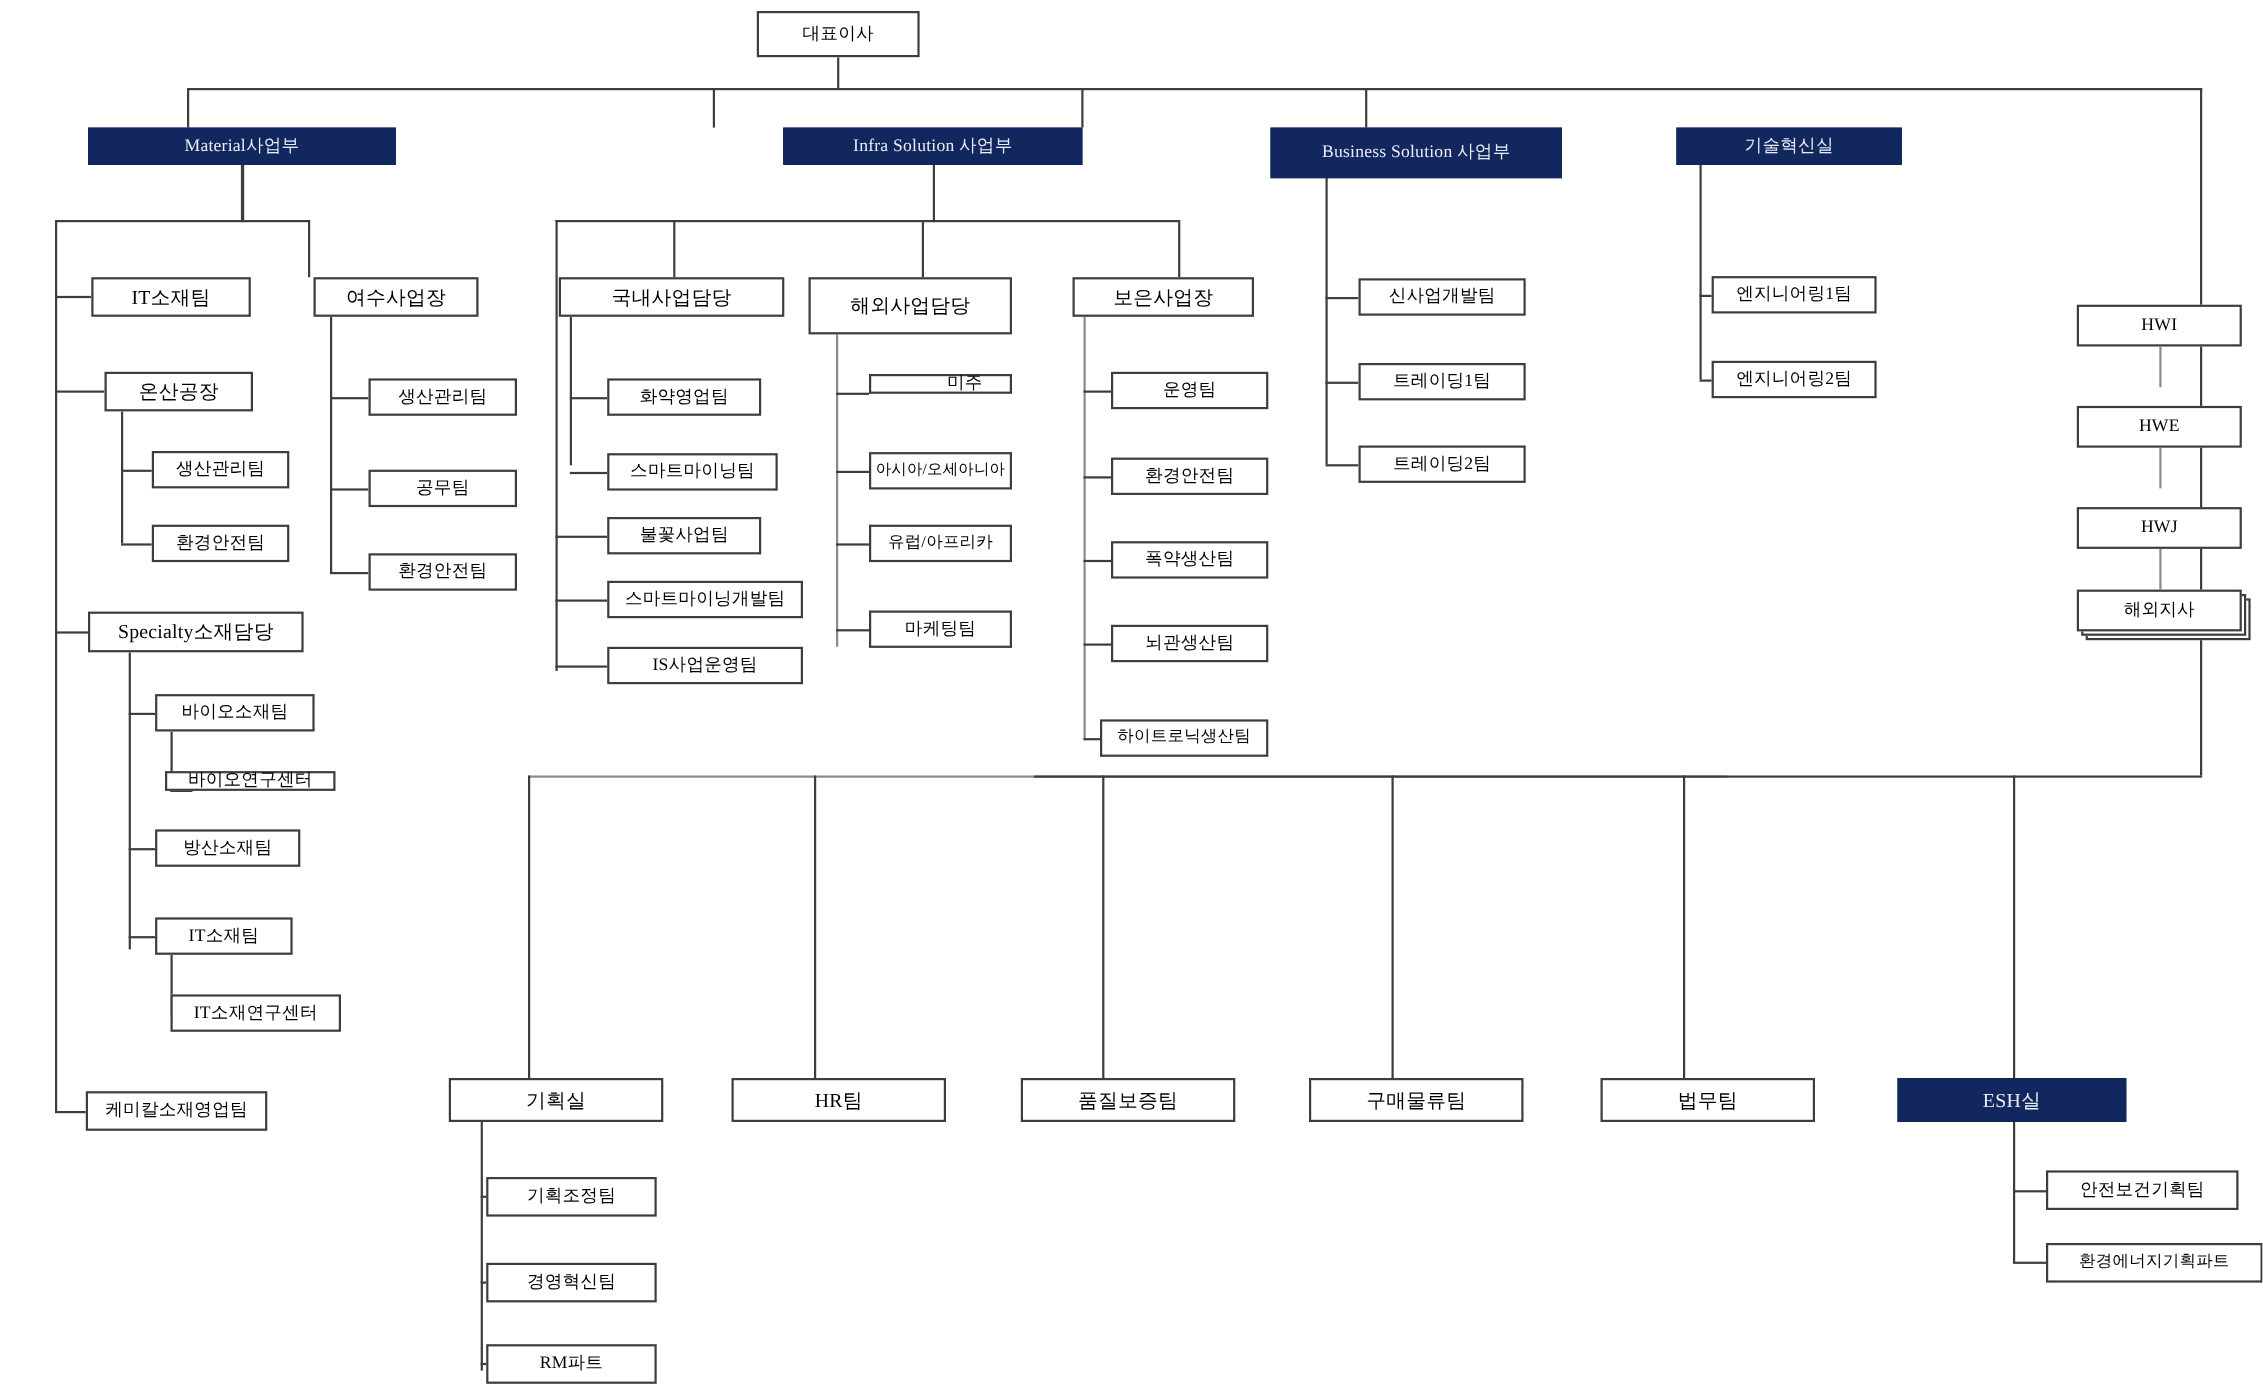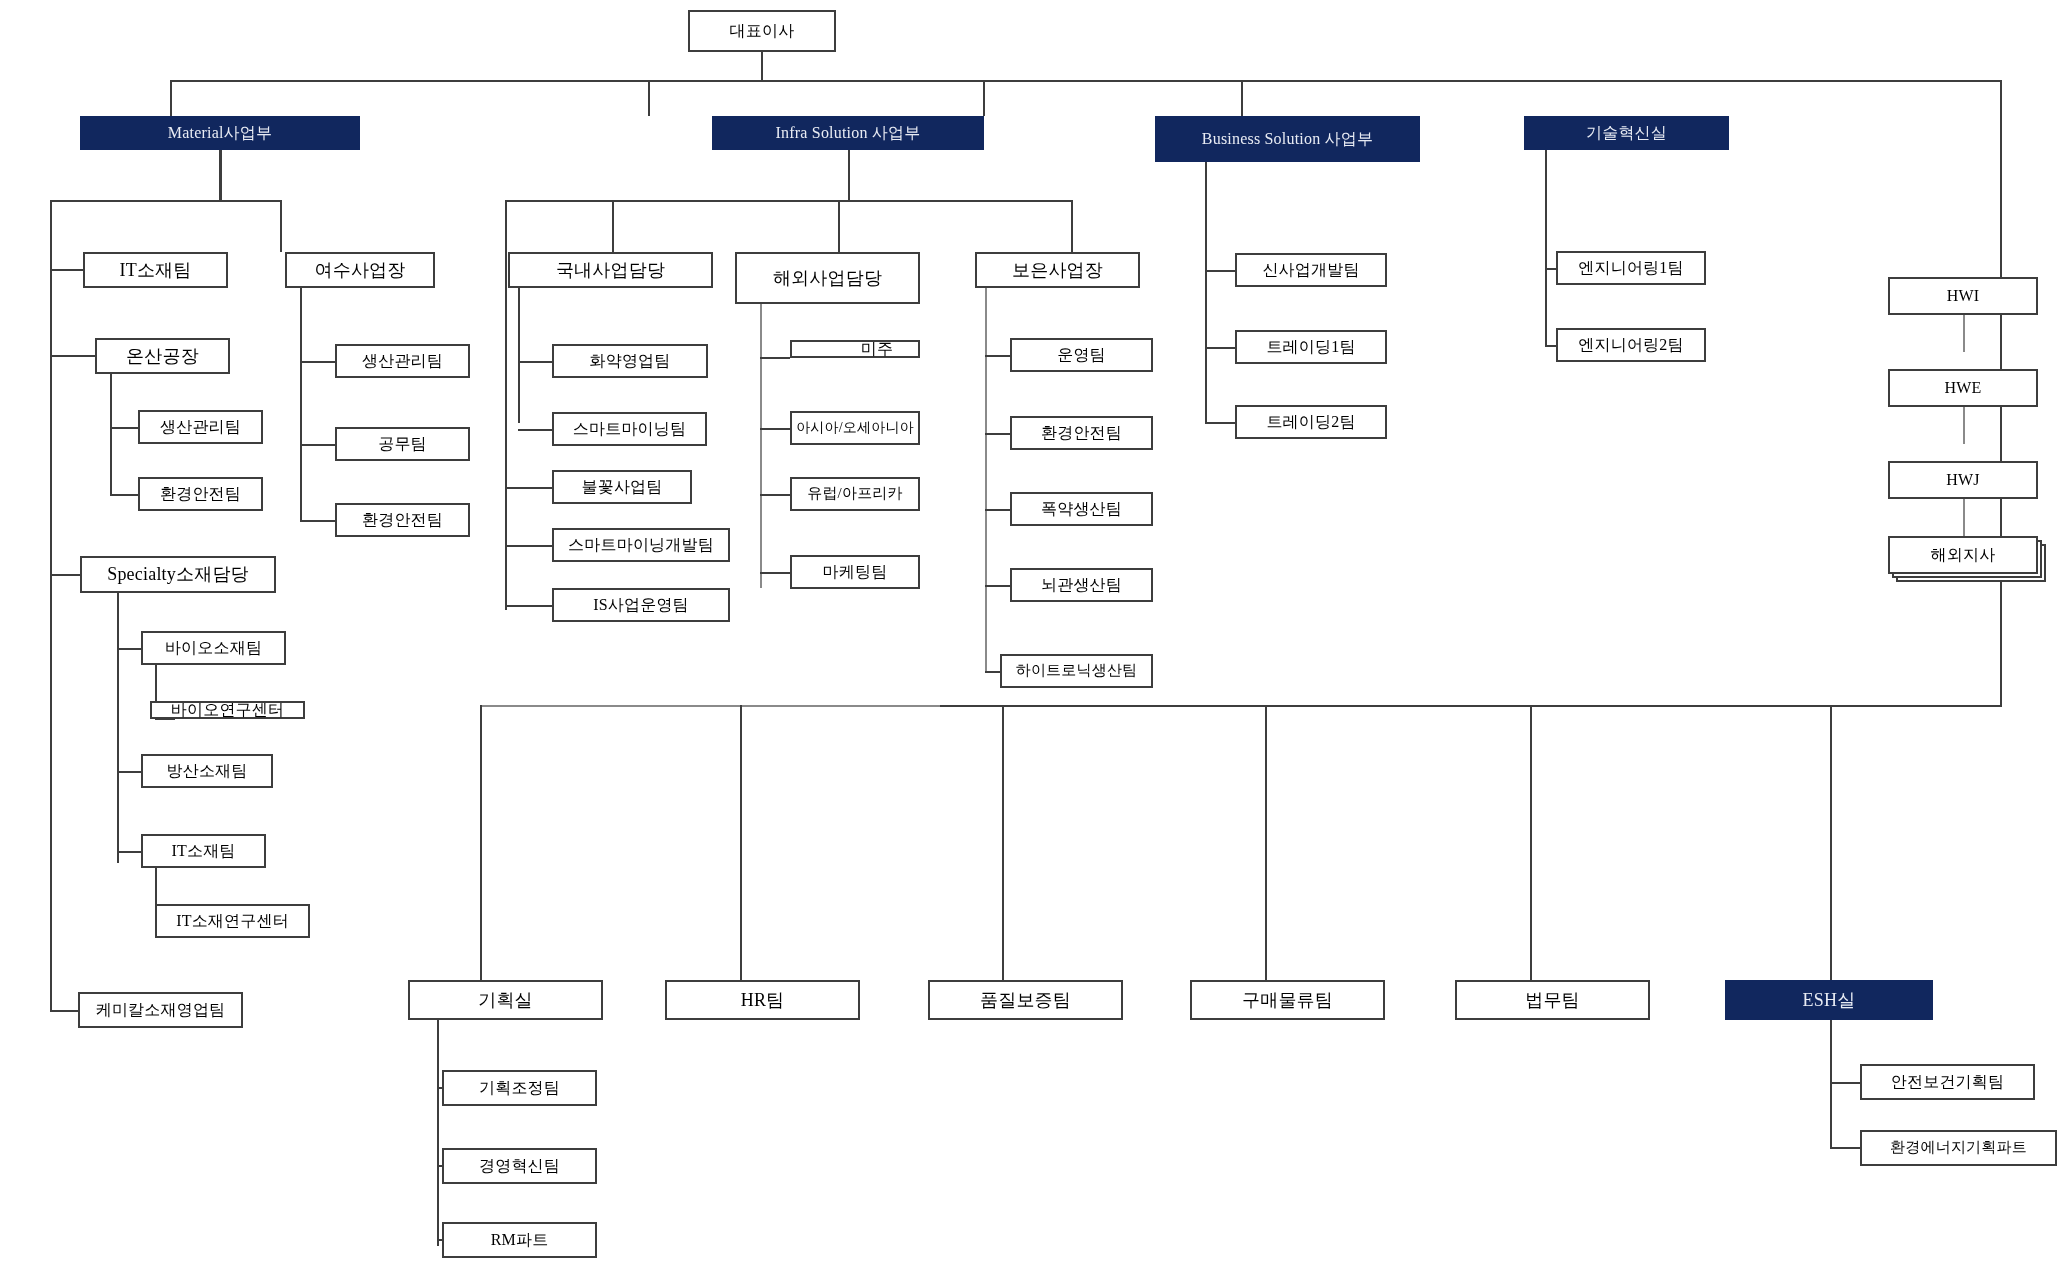--- a/index.html
+++ b/index.html
@@ -123,21 +123,21 @@
   <div class="ln v" style="left:848px;top:150px;height:52px;"></div>
   <div class="ln h" style="left:505px;top:200px;width:566px;"></div>
   <div class="ln v" style="left:612px;top:200px;height:52px;"></div>
   <div class="ln v" style="left:838px;top:200px;height:52px;"></div>
   <div class="ln v" style="left:1071px;top:200px;height:52px;"></div>
   <div class="ln v" style="left:505px;top:200px;height:410px;"></div>
 
   <div class="box sm" style="left:508px;top:252px;width:205px;height:36px;">국내사업담당</div>
   <div class="ln v" style="left:518px;top:288px;height:135px;"></div>
   <div class="ln h" style="left:518px;top:361px;width:34px;"></div>
-  <div class="box xs" style="left:552px;top:344px;width:156px;height:34px;">화약영업팀</div>
+  <div class="box xs" style="left:552px;top:344px;width:140px;height:34px;">화약영업팀</div>
   <div class="ln h" style="left:518px;top:429px;width:34px;"></div>
   <div class="box xs" style="left:552px;top:412px;width:155px;height:34px;">스마트마이닝팀</div>
   <div class="ln h" style="left:505px;top:487px;width:47px;"></div>
   <div class="box xs" style="left:552px;top:470px;width:140px;height:34px;">불꽃사업팀</div>
   <div class="ln h" style="left:505px;top:545px;width:47px;"></div>
   <div class="box xs" style="left:552px;top:528px;width:178px;height:34px;">스마트마이닝개발팀</div>
   <div class="ln h" style="left:505px;top:605px;width:47px;"></div>
   <div class="box xs" style="left:552px;top:588px;width:178px;height:34px;">IS사업운영팀</div>
 
   <div class="box sm" style="left:735px;top:252px;width:185px;height:52px;">해외사업담당</div>

